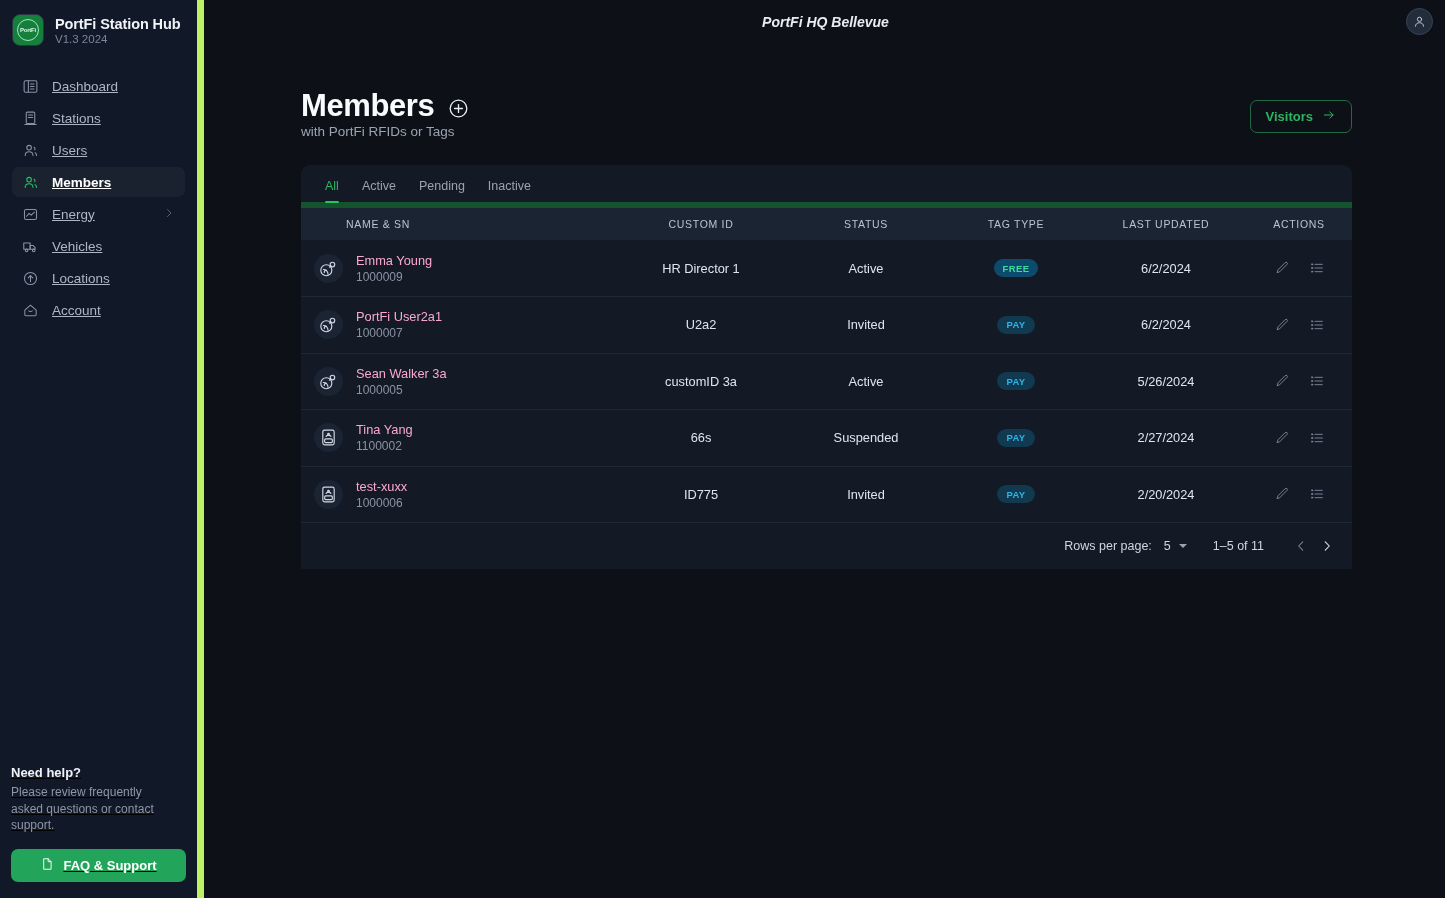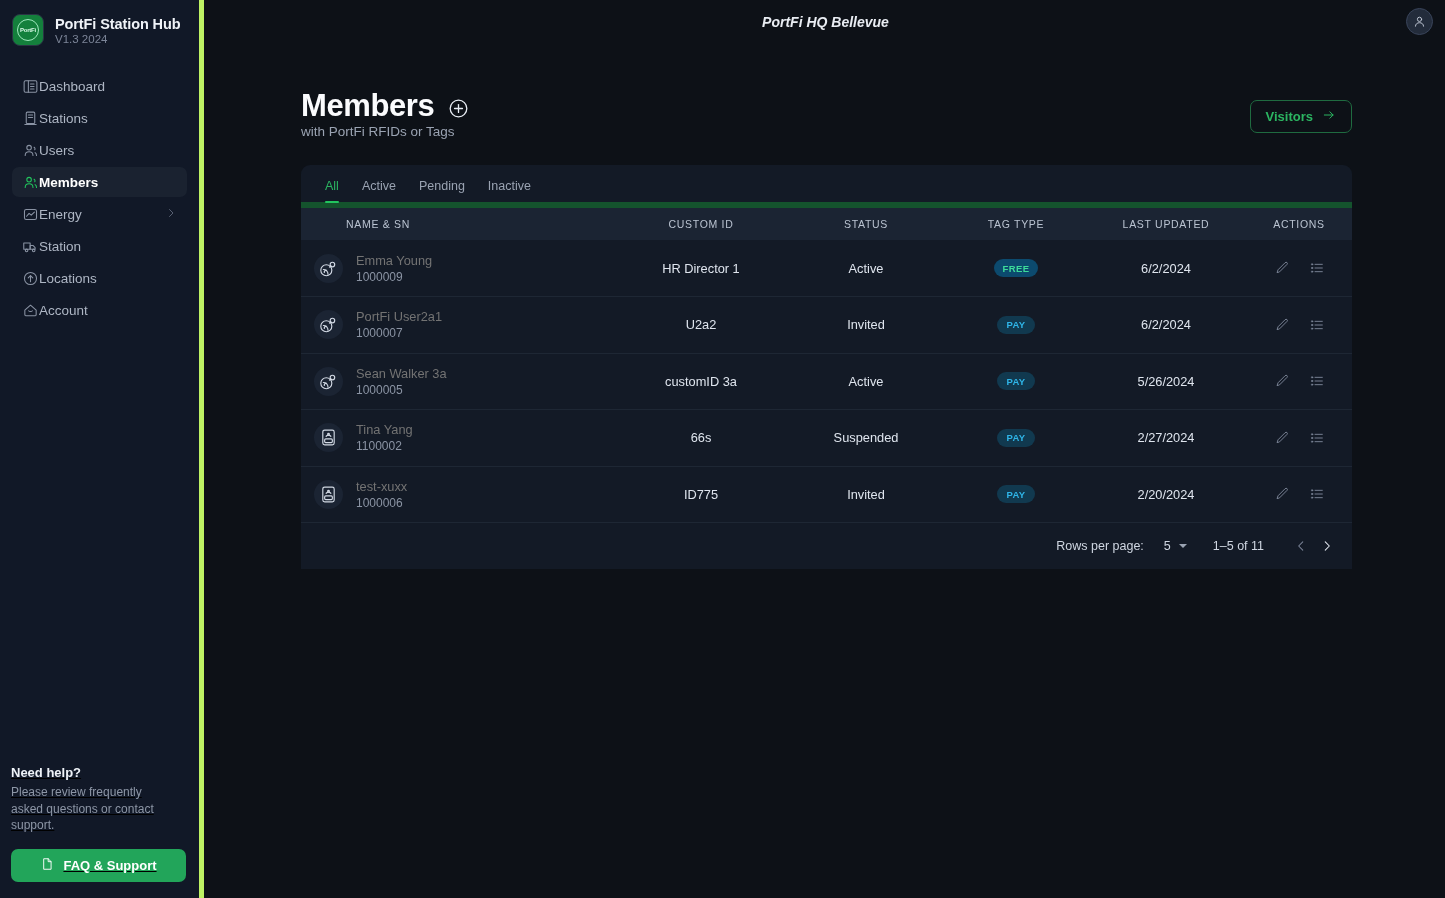--- a/index.html
+++ b/index.html
@@ -8,21 +8,21 @@
     background: #0d1117;
     font-family: "Liberation Sans", sans-serif;
     overflow: hidden;
   }
   .app { display: flex; width: 1445px; height: 898px; position: relative; }
 
   
   .sidebar {
     width: 204px; height: 898px;
     background: #111827;
-    border-right: 5px solid #bef264;
+    border-right: 7px solid #bef264;
     display: flex; flex-direction: column;
     flex: 0 0 204px;
     position: relative;
   }
   .brand { display: flex; align-items: center; gap: 11px; padding: 14px 0 14px 12px; }
   .brand-logo {
     width: 32px; height: 32px; border-radius: 8px;
     background: #14803c;
     border: 1px solid #2a3444;
     display: flex; align-items: center; justify-content: center;
@@ -33,24 +33,24 @@
     border: 1.6px solid #9fe8bd;
     display: flex; align-items: center; justify-content: center;
     font-size: 6px; font-weight: bold; color: #d8f7e6; letter-spacing: -0.2px;
   }
   .brand-text { display: flex; flex-direction: column; gap: 1px; }
   .brand-title { font-size: 14.5px; font-weight: bold; color: #f0f3f8; letter-spacing: -0.1px; }
   .brand-sub { font-size: 11.5px; color: #7c8598; }
 
   .nav { margin-top: 11px; display: flex; flex-direction: column; gap: 2px; padding: 0 12px; }
   .nav-item {
-    display: flex; align-items: center; gap: 0;
+    display: flex; align-items: center; gap: 13px;
     height: 30px; padding: 0 10px;
     border-radius: 7px; cursor: pointer;
-    color: #aeb6c4; font-size: 13.5px;
+    color: #aeb6c4; font-size: 13.5px; text-decoration: underline;
   }
   .nav-item.active { background: #1a2230; color: #ffffff; font-weight: 600; }
   .nav-item.active .nav-ico svg { stroke: #22c55e; }
   .nav-ico { width: 17px; height: 17px; display: flex; align-items: center; justify-content: center; flex: 0 0 17px; }
   .nav-ico svg { width: 17px; height: 17px; stroke: #8a93a4; fill: none; stroke-width: 1.5; stroke-linecap: round; stroke-linejoin: round; }
   .nav-label { flex: 1; white-space: nowrap; }
   .nav-chevron svg { width: 12px; height: 12px; stroke: #6b7486; fill: none; stroke-width: 1.6; stroke-linecap: round; stroke-linejoin: round; }
 
   .help {
     position: absolute; left: 0; bottom: 0; width: 176px;
@@ -158,40 +158,40 @@
   tbody td { padding: 0; height: 56.5px; text-align: center; font-size: 12.8px; color: #dfe5ee; }
 
   .member-cell { display: flex; align-items: center; gap: 13px; padding-left: 13px; text-align: left; }
   .member-ico {
     width: 29px; height: 29px; border-radius: 50%;
     background: #1b2troy; background: #1b2433;
     display: flex; align-items: center; justify-content: center; flex: 0 0 29px;
   }
   .member-ico svg { width: 21px; height: 21px; stroke: #d3dae5; fill: none; stroke-width: 1.3; stroke-linecap: round; stroke-linejoin: round; }
   .member-text { display: flex; flex-direction: column; gap: 2px; }
-  .member-name { font-size: 12.8px; color: #737373; }
+  .member-name { font-size: 12.8px; color: #f9a8d4; }
   .member-sn { font-size: 12px; color: #8b94a4; }
 
   .badge {
     display: inline-flex; align-items: center; justify-content: center;
     height: 18px; padding: 0 9px; border-radius: 9px;
     font-size: 9.5px; font-weight: bold; letter-spacing: 0.4px;
   }
   .badge.free { background: #0c4a6e; color: #3ddc9a; }
   .badge.pay  { background: #11394f; color: #2fb5e8; }
 
   .actions-cell { display: flex; align-items: center; justify-content: center; gap: 19px; }
   .act-ico { cursor: pointer; display: flex; }
   .act-ico svg { width: 16px; height: 16px; stroke: #7d8header; stroke: #7d8799; fill: none; stroke-width: 1.4; stroke-linecap: round; stroke-linejoin: round; }
 
   .pagination {
     display: flex; align-items: center; justify-content: flex-end; gap: 0;
     height: 46px; padding-right: 12px; font-size: 12.5px; color: #cfd6e1;
   }
-  .pg-label { margin-right: 20px; }
+  .pg-label { margin-right: 12px; }
   .pg-rows { display: flex; align-items: center; gap: 8px; cursor: pointer; margin-right: 26px; }
   .pg-caret {
     width: 0; height: 0;
     border-left: 4px solid transparent; border-right: 4px solid transparent;
     border-top: 4.5px solid #9aa3b2;
   }
   .pg-count { margin-right: 24px; }
   .pg-btn { width: 26px; height: 26px; display: flex; align-items: center; justify-content: center; cursor: pointer; }
   .pg-btn svg { width: 14px; height: 14px; stroke: #7b8498; fill: none; stroke-width: 1.8; stroke-linecap: round; stroke-linejoin: round; }
   .pg-btn.next svg { stroke: #e6ebf2; }
@@ -281,21 +281,21 @@
 
       <div class="nav-item">
         <span class="nav-ico">
           <svg viewBox="0 0 24 24">
               <path d="M2.5 7h9v9h-9z"></path>
               <path d="M11.5 10.5h4l3 3v2.5h-7z"></path>
               <circle cx="6.5" cy="17.5" r="1.8"></circle>
               <circle cx="16.5" cy="17.5" r="1.8"></circle>
             </svg>
         </span>
-        <span class="nav-label">Station</span>
+        <span class="nav-label">Vehicles</span>
       </div>
 
       <div class="nav-item">
         <span class="nav-ico">
           <svg viewBox="0 0 24 24">
               <circle cx="12" cy="12" r="8.5"></circle>
               <path d="M12 16.5V8"></path>
               <polyline points="8.8,11.2 12,7.8 15.2,11.2"></polyline>
             </svg>
         </span>

